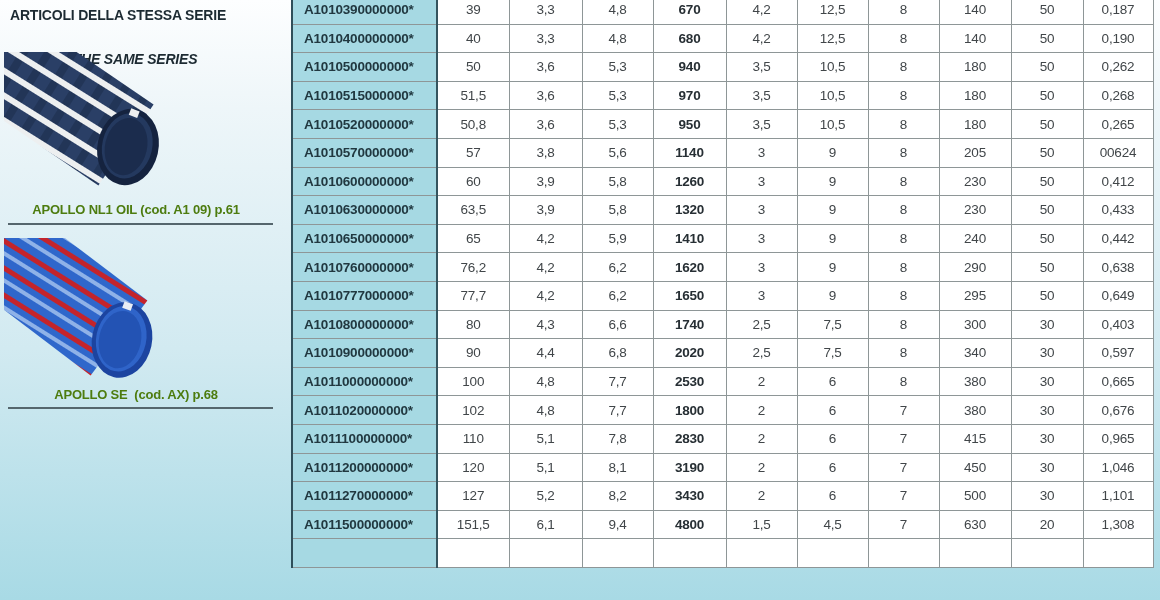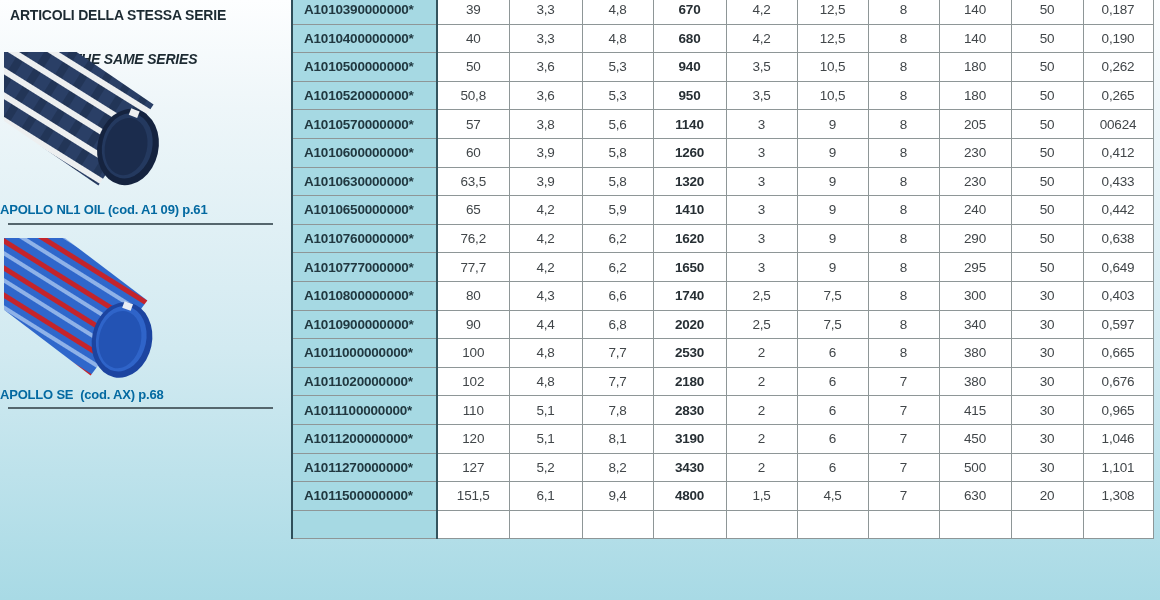--- a/index.html
+++ b/index.html
@@ -10,22 +10,22 @@
     position:relative;
   }
 
   
   .sidebar { position:absolute; left:0; top:0; width:291px; height:600px; }
   .series-title { position:absolute; left:10px; top:6px; color:#1c2a32;
     font-size:14px; font-weight:bold; line-height:18px; letter-spacing:-0.2px; }
   .series-title .en { font-style:italic;margin-top:26px; }
   figure.hose { position:absolute; }
   figure.hose svg { display:block; }
-  .hose-caption { position:absolute; left:0; width:272px; text-align:left;
-    font-size:13px; font-weight:bold; color:#0369a1; letter-spacing:-0.2px; }
+  .hose-caption { position:absolute; left:0; width:272px; text-align:center;
+    font-size:13px; font-weight:bold; color:#4d7c0f; letter-spacing:-0.2px; }
   .rule { position:absolute; left:8px; width:265px; height:0; border-top:2px solid #55666d; }
 
   
   .table-wrap { position:absolute; left:291px; top:-5px; }
   table.spec { border-collapse:collapse; table-layout:fixed; width:861px;
     background:#ffffff; border-left:2px solid #2f4f5a; }
   table.spec td { border:1px solid #8e9697; height:28.6px; text-align:center;
     font-size:13.5px; color:#414649; letter-spacing:-0.2px; white-space:nowrap;
     overflow:hidden; }
   table.spec td.code { background:#a6d9e3; text-align:left; padding-left:11px;
@@ -133,20 +133,33 @@
           <td class="num">5,3</td>
           <td class="num bold">940</td>
           <td class="num">3,5</td>
           <td class="num">10,5</td>
           <td class="num">8</td>
           <td class="num">180</td>
           <td class="num">50</td>
           <td class="num">0,262</td>
         </tr>
         <tr>
+          <td class="code">A1010515000000*</td>
+          <td class="num">51,5</td>
+          <td class="num">3,6</td>
+          <td class="num">5,3</td>
+          <td class="num bold">970</td>
+          <td class="num">3,5</td>
+          <td class="num">10,5</td>
+          <td class="num">8</td>
+          <td class="num">180</td>
+          <td class="num">50</td>
+          <td class="num">0,268</td>
+        </tr>
+        <tr>
           <td class="code">A1010520000000*</td>
           <td class="num">50,8</td>
           <td class="num">3,6</td>
           <td class="num">5,3</td>
           <td class="num bold">950</td>
           <td class="num">3,5</td>
           <td class="num">10,5</td>
           <td class="num">8</td>
           <td class="num">180</td>
           <td class="num">50</td>
@@ -267,21 +280,21 @@
           <td class="num">8</td>
           <td class="num">380</td>
           <td class="num">30</td>
           <td class="num">0,665</td>
         </tr>
         <tr>
           <td class="code">A1011020000000*</td>
           <td class="num">102</td>
           <td class="num">4,8</td>
           <td class="num">7,7</td>
-          <td class="num bold">2180</td>
+          <td class="num bold">1800</td>
           <td class="num">2</td>
           <td class="num">6</td>
           <td class="num">7</td>
           <td class="num">380</td>
           <td class="num">30</td>
           <td class="num">0,676</td>
         </tr>
         <tr>
           <td class="code">A1011100000000*</td>
           <td class="num">110</td>

